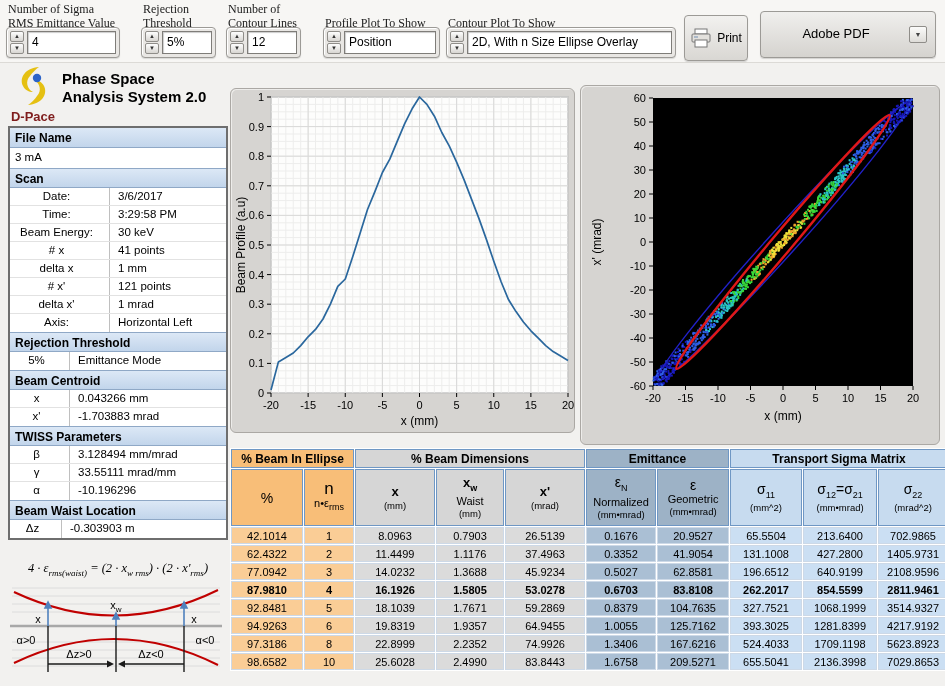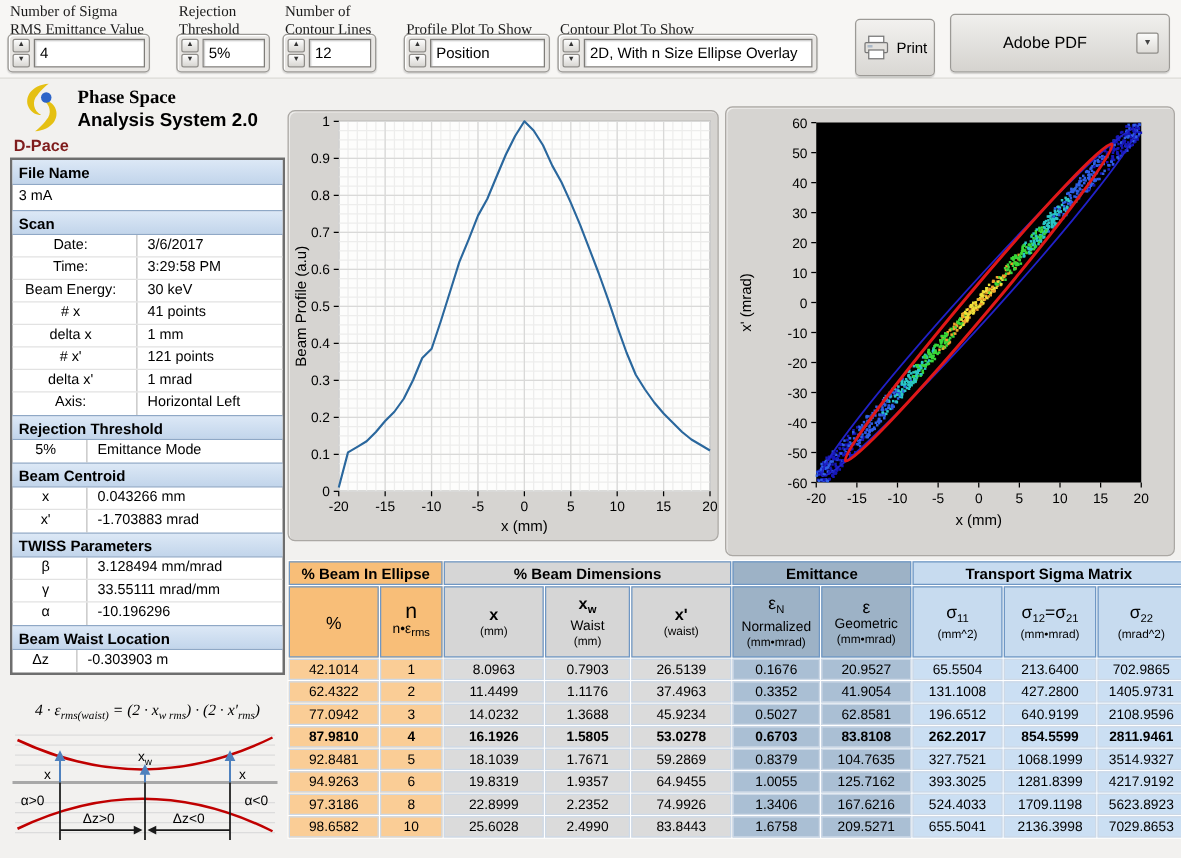--- a/index.html
+++ b/index.html
@@ -14,21 +14,21 @@
   .ctl { position:absolute; top:27px; height:31px; display:flex; align-items:stretch; background:#E9E7E4; border:1px solid #9C9A96; border-radius:4px; box-shadow:inset 1px 1px 0 #FFFFFF, 0 1px 1px rgba(0,0,0,0.12); padding:3px; }
   .spin { width:14px; display:flex; flex-direction:column; justify-content:space-between; margin-right:3px; }
   .spin button { height:11px; font-size:6px; line-height:5px; color:#333; background:linear-gradient(#FDFDFD,#D8D6D2); border:1px solid #8F8D89; border-radius:2px; padding:0; cursor:pointer; }
   .ctl .field { flex:1; background:#FFFFFF; border:1px solid #7F7D79; box-shadow:inset 1px 1px 1px #CCC; font-size:12px; line-height:21px; padding:0 4px; white-space:nowrap; overflow:hidden; }
   #print-btn { position:absolute; left:684px; top:15px; width:64px; height:46px; background:linear-gradient(#F2F1EF,#D9D7D3); border:1px solid #9C9A96; border-radius:4px; box-shadow:0 1px 1px rgba(0,0,0,0.15); display:flex; align-items:center; justify-content:center; gap:5px; font-size:12px; cursor:pointer; }
   #adobe-btn { position:absolute; left:760px; top:11px; width:176px; height:47px; background:linear-gradient(#F0EFED,#D5D3CF); border:1px solid #9C9A96; border-radius:4px; box-shadow:0 1px 1px rgba(0,0,0,0.15); font-size:13px; cursor:pointer; }
   #adobe-btn .albl { position:absolute; left:0; top:14px; width:150px; text-align:center; }
   #adobe-btn .drop { position:absolute; right:8px; top:14px; width:18px; height:17px; background:linear-gradient(#FBFBFA,#DEDCD8); border:1px solid #8F8D89; border-radius:2px; font-size:7px; line-height:15px; text-align:center; color:#444; }
 
   
-  #title1 { position:absolute; left:62px; top:70px; font-size:15px; font-weight:bold;font-family:Liberation Serif, serif; }
+  #title1 { position:absolute; left:62px; top:70px; font-size:15px; font-weight:bold; }
   #title2 { position:absolute; left:62px; top:88px; font-size:15px; font-weight:bold; }
   #dpace-text { position:absolute; left:8px; top:109px; width:50px; text-align:center; font-size:13px; font-weight:bold; color:#7f1d1d; }
   #logo { position:absolute; left:12px; top:66px; }
 
   
   #info { position:absolute; left:8px; top:126px; width:220px; border:2px solid #6E6E6E; background:#FFFFFF; }
   .ihead { height:20px; line-height:18px; font-size:12px; font-weight:bold; padding:1px 5px 17px 5px; background:linear-gradient(#DCE8F6,#C2D5EB); border-top:1px solid #8FA8C6; border-bottom:1px solid #8FA8C6; }
   #info .ihead:first-child { border-top:none; }
   .irow { display:flex; height:18px; font-size:11.5px; line-height:17px; border-bottom:1px solid #E2E2E2; }
   .irow:last-child { border-bottom:none; }
@@ -134,21 +134,21 @@
       </div>
       <div class="field">Position</div>
     </div>
 
     <div class="tgroup" style="left:448px;">
       <div class="tlbl">
         <span></span>
         <span>Contour Plot To Show</span>
       </div>
     </div>
-    <div class="ctl" style="left:446px; width:208px;">
+    <div class="ctl" style="left:446px; width:230px;">
       <div class="spin">
         <button>▲</button>
         <button>▼</button>
       </div>
       <div class="field">2D, With n Size Ellipse Overlay</div>
     </div>
 
     <div id="print-btn">
       <svg width="22" height="20" viewBox="0 0 22 20">
         <rect x="5" y="1" width="12" height="5" fill="#FFFFFF" stroke="#777" stroke-width="1"></rect>
@@ -1713,21 +1713,21 @@
               <div class="csym xbold">x</div>
               <div class="unit">(mm)</div>
             </th>
           <th class="chead h-gr">
               <div class="csym xbold"><span>x</span><sub>w</sub></div>
               <div class="l2">Waist</div>
               <div class="unit">(mm)</div>
             </th>
           <th class="chead h-gr">
               <div class="csym xbold">x'</div>
-              <div class="unit">(waist)</div>
+              <div class="unit">(mrad)</div>
             </th>
           <th class="chead h-sl">
               <div class="csym"><span>ε</span><sub>N</sub></div>
               <div class="l2">Normalized</div>
               <div class="unit">(mm•mrad)</div>
             </th>
           <th class="chead h-sl">
               <div class="csym">ε</div>
               <div class="l2">Geometric</div>
               <div class="unit">(mm•mrad)</div>

